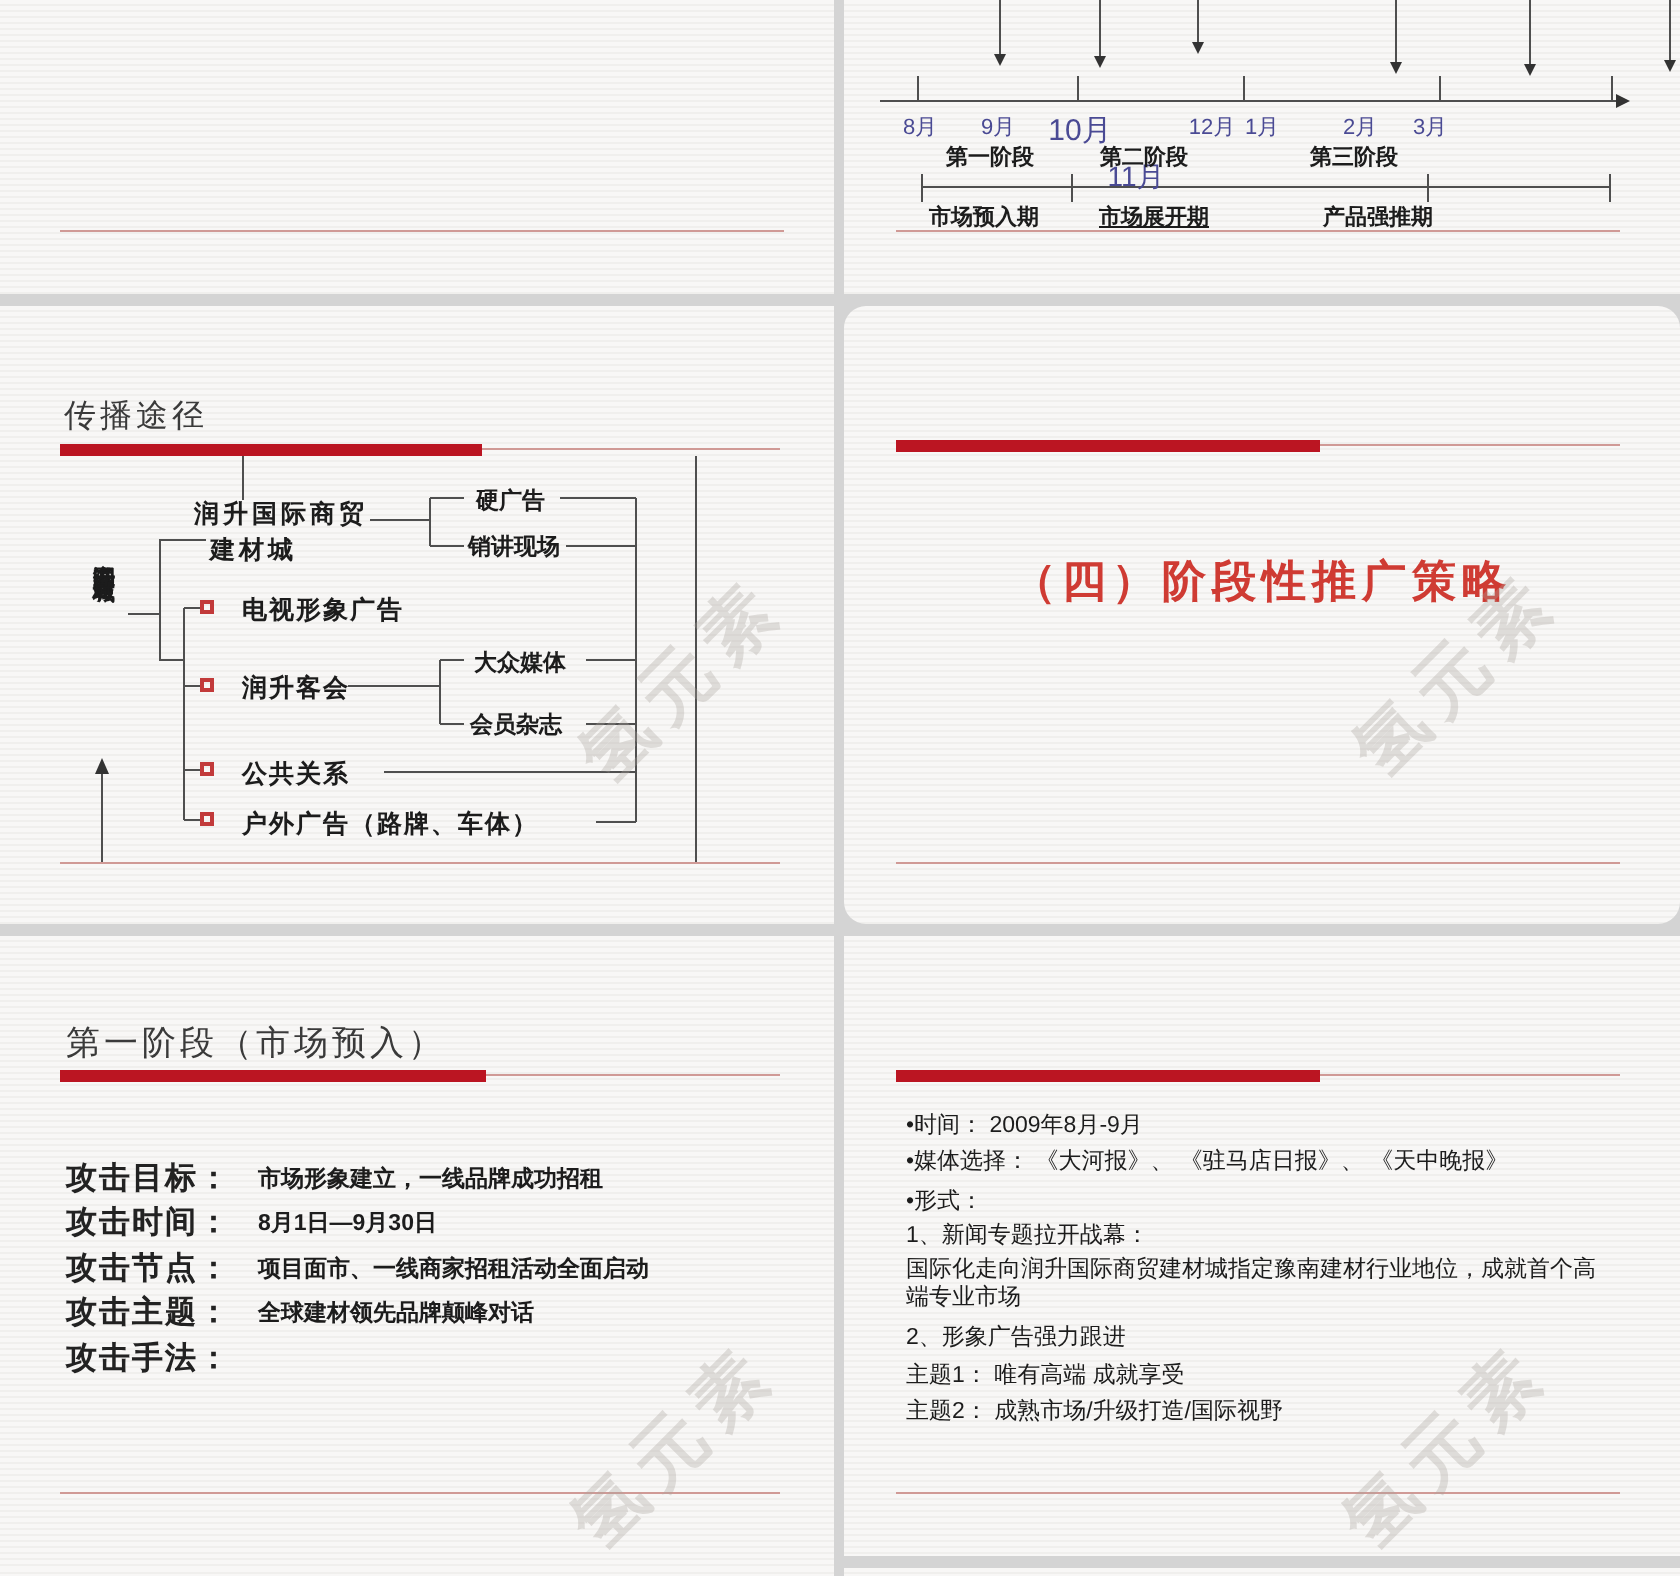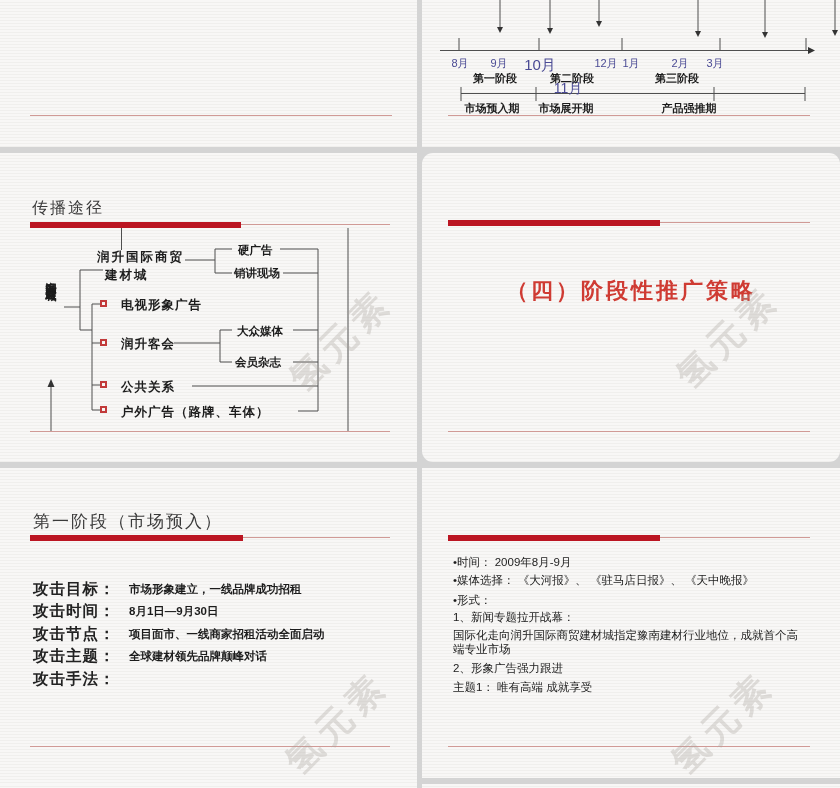--- a/index.html
+++ b/index.html
@@ -114,21 +114,21 @@
     <div class="lbl blue center" style="left:166px; top:56px; width:36px; font-size:11px;">12月</div>
     <div class="lbl blue center" style="left:191px; top:56px; width:36px; font-size:11px;">1月</div>
     <div class="lbl blue center" style="left:240px; top:56px; width:36px; font-size:11px;">2月</div>
     <div class="lbl blue center" style="left:275px; top:56px; width:36px; font-size:11px;">3月</div>
 
     <div class="lbl bold center" style="left:43px;  top:71px; width:60px; font-size:11px;">第一阶段</div>
     <div class="lbl bold center" style="left:120px; top:71px; width:60px; font-size:11px;">第二阶段</div>
     <div class="lbl bold center" style="left:225px; top:71px; width:60px; font-size:11px;">第三阶段</div>
 
     <div class="lbl bold center" style="left:30px;  top:101px; width:80px; font-size:11px;">市场预入期</div>
-    <div class="lbl bold center" style="left:104px; top:101px; width:80px; font-size:11px;">市场展开期</div>
+    <div class="lbl bold center" style="left:115px; top:101px; width:80px; font-size:11px;text-decoration:underline;">市场展开期</div>
     <div class="lbl bold center" style="left:227px; top:101px; width:80px; font-size:11px;">产品强推期</div>
 
     <div class="line-thin" style="left:26px; top:115px; width:362px;"></div>
   </div>
 
   <div class="slide s-ml">
     <div class="slide-title" style="left:32px; top:45px; font-size:16px;">传播途径</div>
     <div class="bar-thick" style="left:30px; top:69px; width:211px;"></div>
     <div class="line-thin" style="left:241px; top:71px; width:149px;"></div>
 
@@ -230,20 +230,21 @@
     <div class="bar-thick" style="left:26px; top:67px; width:212px;"></div>
     <div class="line-thin" style="left:238px; top:69px; width:150px;"></div>
 
     <div class="bullet" style="top:87px;">•时间： 2009年8月-9月</div>
     <div class="bullet" style="top:105px;">•媒体选择： 《大河报》、 《驻马店日报》、 《天中晚报》</div>
     <div class="bullet" style="top:125px;">•形式：</div>
     <div class="bullet" style="top:142px;">1、新闻专题拉开战幕：</div>
     <div class="bullet wrap" style="top:161px;">国际化走向润升国际商贸建材城指定豫南建材行业地位，成就首个高端专业市场</div>
     <div class="bullet" style="top:193px;">2、形象广告强力跟进</div>
     <div class="bullet" style="top:212px;">主题1： 唯有高端 成就享受</div>
+    <div class="bullet" style="top:230px;">主题2： 成熟市场/升级打造/国际视野</div>
 
     <div class="line-thin" style="left:26px; top:278px; width:362px;"></div>
     <div class="watermark" style="left:221px; top:231px;">氢元素</div>
   </div>
 
   <div class="slide s-xl"></div>
   <div class="slide s-xr"></div>
 
 </div>
 

